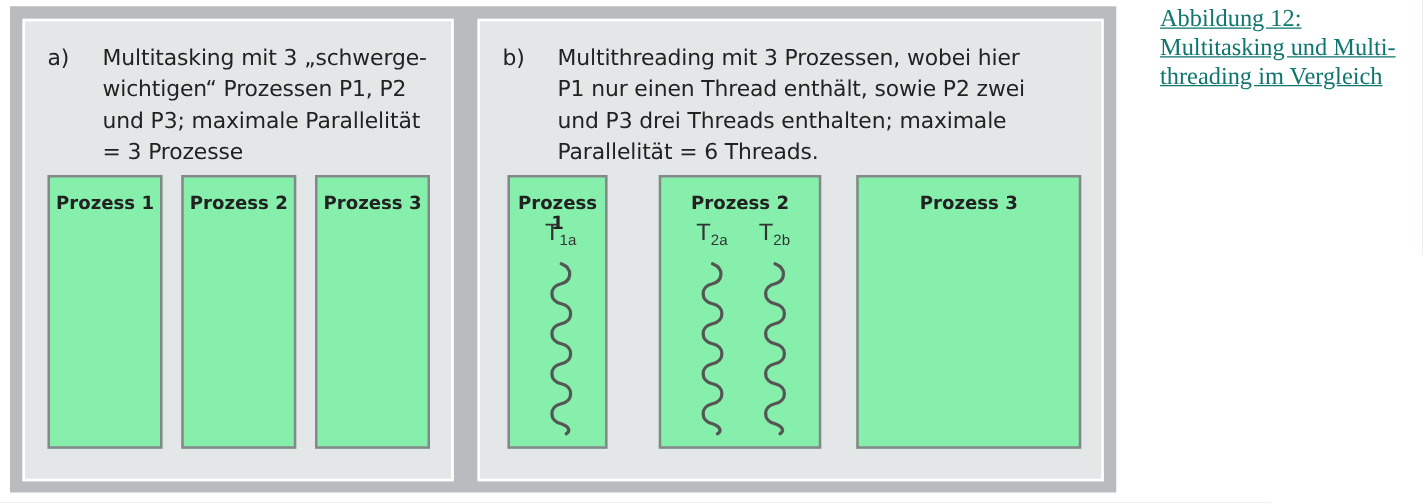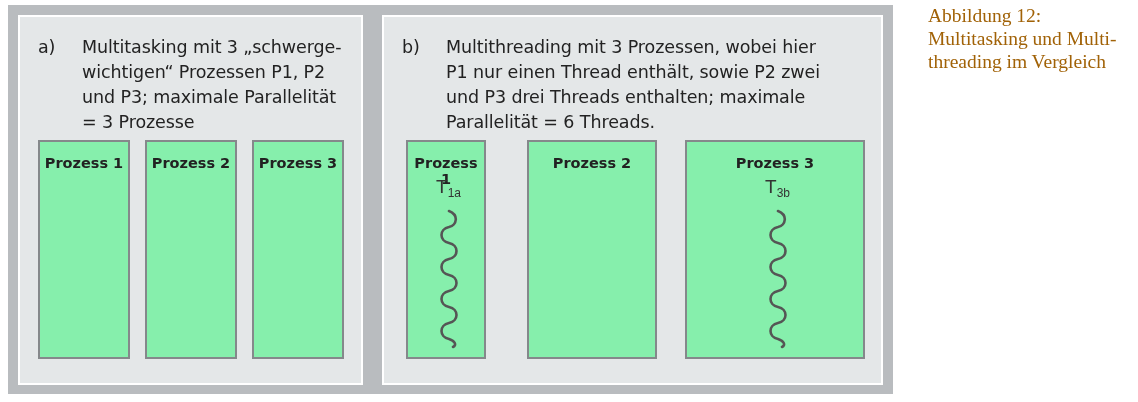--- a/index.html
+++ b/index.html
@@ -11,21 +11,21 @@
     .caption-text { position: absolute; left: 18px; top: 18px; font-size: 17.5px; line-height: 25px; color: #222; letter-spacing: -0.1px; }
     .caption-text .lbl { position: absolute; left: 0; top: 0; }
     .caption-text .body { margin-left: 44px; white-space: pre-line; }
     .box { position: absolute; top: 123px; height: 219px; background: #86efac; border: 2px solid #85888b; box-sizing: border-box; }
     .box-title { position: absolute; left: 0; right: 0; top: 13px; text-align: center; font-weight: bold; font-size: 14.5px; color: #222; }
     .threads { position: absolute; left: 0; right: 0; top: 35px; display: flex; justify-content: center; gap: 20px; }
     .thread { display: flex; flex-direction: column; align-items: flex-end; width: 30px; }
     .tlabel { font-family: "Liberation Sans", sans-serif; font-size: 19px; color: #333; line-height: 20px; height: 26px; white-space: nowrap; }
     .tlabel sub { font-size: 12px; vertical-align: -4px; }
     .wave { margin-top: 6px; }
-    .fig-caption { position: absolute; left: 928px; top: 4px; font-family: "Liberation Serif", serif; font-size: 19.5px; line-height: 23px; color: #a16207; white-space: pre-line; }
+    .fig-caption { position: absolute; left: 928px; top: 4px; font-family: "Liberation Serif", serif; font-size: 19.5px; line-height: 23px; color: #0f766e; white-space: pre-line; text-decoration: underline; }
   </style>
 </head>
 <body>
 
 <div class="frame">
 
   <div class="panel panel-a">
     <div class="caption-text">
       <span class="lbl">a)</span>
       <div class="body">Multitasking mit 3 „schwerge-
@@ -60,31 +60,39 @@
           <div class="tlabel"><span>T</span><sub>1a</sub></div>
           <svg class="wave" width="24" height="140" viewBox="0 0 24 140">
               <path d="M12 2 C22 6,20 16,12 18 C2 20,2 32,12 34 C22 36,22 48,12 50 C2 52,2 64,12 66 C22 68,22 80,12 82 C2 84,2 96,12 98 C22 100,22 112,12 114 C2 116,2 128,12 130 C18 132,20 136,16 138" fill="none" stroke="#555" stroke-width="2.6" stroke-linecap="round"></path>
             </svg>
         </div>
       </div>
     </div>
 
     <div class="box" style="left:143px; width:130px;">
       <div class="box-title">Prozess 2</div>
+      <div class="threads">
+        <div class="thread">
+          <div class="tlabel"><span>T</span><sub>2a</sub></div>
+          <svg class="wave" width="24" height="140" viewBox="0 0 24 140">
+              <path d="M12 2 C22 6,20 16,12 18 C2 20,2 32,12 34 C22 36,22 48,12 50 C2 52,2 64,12 66 C22 68,22 80,12 82 C2 84,2 96,12 98 C22 100,22 112,12 114 C2 116,2 128,12 130 C18 132,20 136,16 138" fill="none" stroke="#555" stroke-width="2.6" stroke-linecap="round"></path>
+            </svg>
+        </div>
+        <div class="thread">
+          <div class="tlabel"><span>T</span><sub>2b</sub></div>
+          <svg class="wave" width="24" height="140" viewBox="0 0 24 140">
+              <path d="M12 2 C22 6,20 16,12 18 C2 20,2 32,12 34 C22 36,22 48,12 50 C2 52,2 64,12 66 C22 68,22 80,12 82 C2 84,2 96,12 98 C22 100,22 112,12 114 C2 116,2 128,12 130 C18 132,20 136,16 138" fill="none" stroke="#555" stroke-width="2.6" stroke-linecap="round"></path>
+            </svg>
+        </div>
+      </div>
     </div>
 
     <div class="box" style="left:301px; width:180px;">
       <div class="box-title">Prozess 3</div>
       <div class="threads">
-        <div class="thread">
-          <div class="tlabel"><span>T</span><sub>3b</sub></div>
-          <svg class="wave" width="24" height="140" viewBox="0 0 24 140">
-              <path d="M12 2 C22 6,20 16,12 18 C2 20,2 32,12 34 C22 36,22 48,12 50 C2 52,2 64,12 66 C22 68,22 80,12 82 C2 84,2 96,12 98 C22 100,22 112,12 114 C2 116,2 128,12 130 C18 132,20 136,16 138" fill="none" stroke="#555" stroke-width="2.6" stroke-linecap="round"></path>
-            </svg>
-        </div>
       </div>
     </div>
   </div>
 </div>
 
 <div class="fig-caption">Abbildung 12:
 Multitasking und Multi-
 threading im Vergleich</div>
 
 </body></html>

